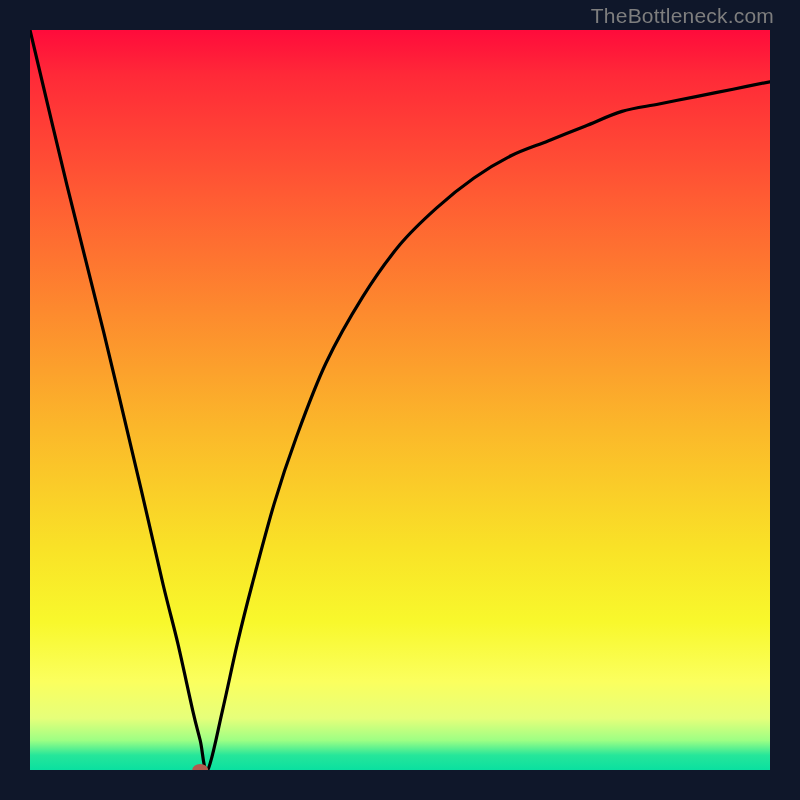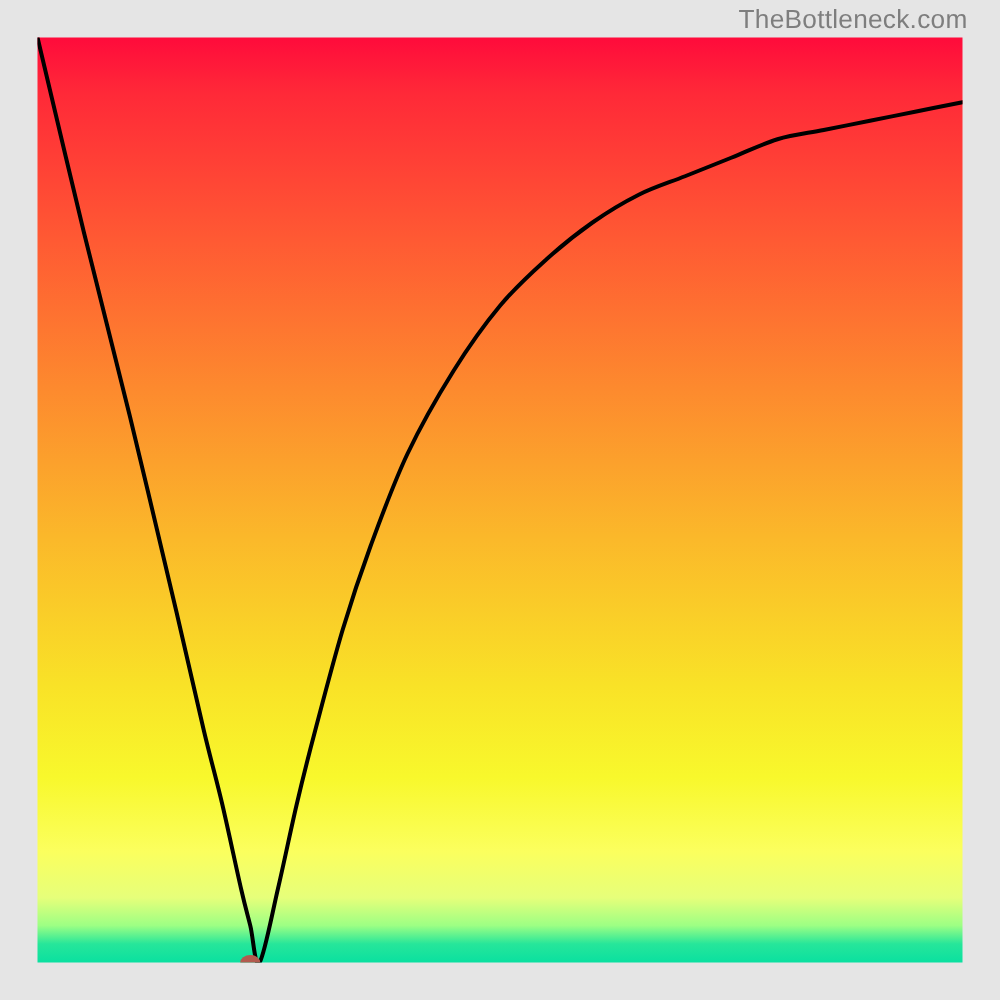--- a/index.html
+++ b/index.html
@@ -8,21 +8,21 @@
     width: 800px;
     height: 800px;
     background: #000;
     font-family: Arial, Helvetica, sans-serif;
     overflow: hidden;
   }
   .frame {
     position: relative;
     width: 800px;
     height: 800px;
-    background: #e5e5e5;
+    background: #0f172a;
   }
   .plot-area {
     position: absolute;
     left: 30px;
     top: 30px;
     width: 740px;
     height: 740px;
     
     background: linear-gradient(
       to bottom,

